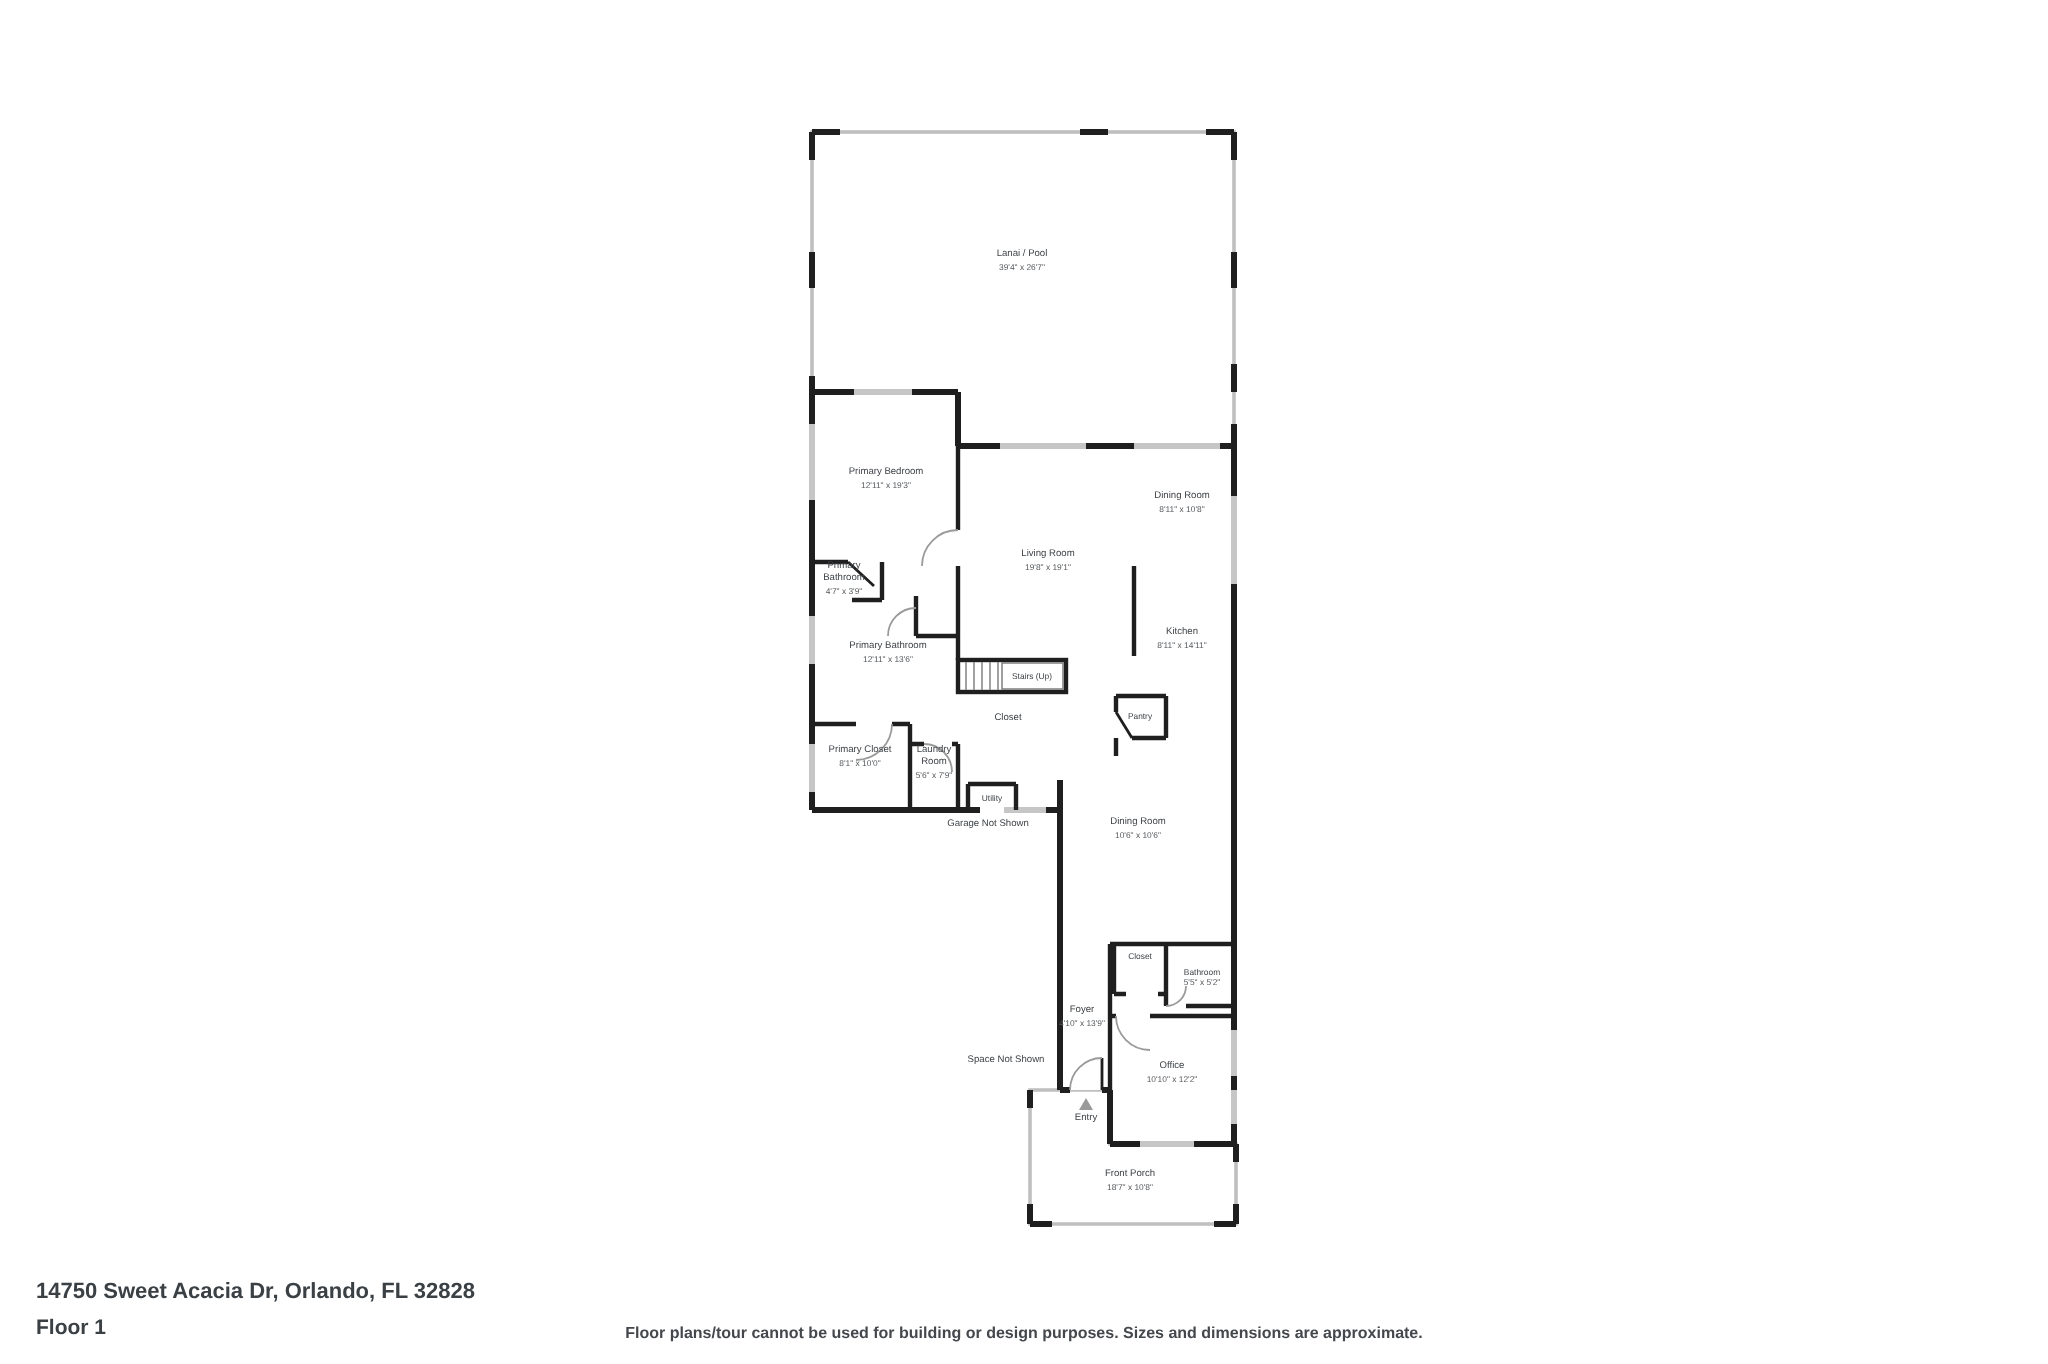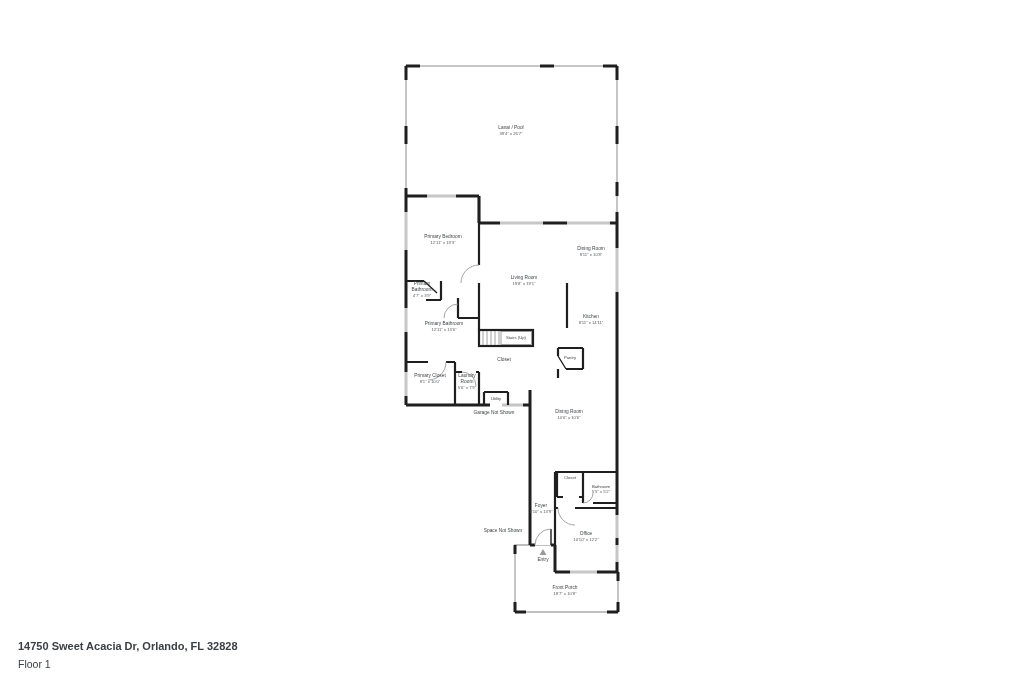--- a/index.html
+++ b/index.html
@@ -14,21 +14,21 @@
   .tread{stroke:#8a8a8a;stroke-width:0.8;}
   .rl{position:absolute;transform:translate(-50%,-50%);text-align:center;
       color:var(--label,#3f4347);line-height:1.3;pointer-events:none;}
   .rn{font-size:4.8px;white-space:nowrap;}
   .rd{font-size:4.2px;white-space:nowrap;color:#55595d;}
   .narrow .rn{white-space:normal;width:30px;margin:0 auto;}
   .tiny .rn{font-size:4.2px;}
   .watermark{position:absolute;left:957px;top:332px;font-size:13px;font-weight:bold;
              color:var(--watermark,#ececec);letter-spacing:.5px;}
   .address{position:absolute;left:18px;top:640px;font-size:11px;font-weight:bold;color:#3b4045;}
-  .floorlbl{position:absolute;left:18px;top:658px;font-size:10.5px;font-weight:normal;color:#3b4045;}
+  .floorlbl{position:absolute;left:18px;top:658px;font-size:10.5px;font-weight:bold;color:#3b4045;}
   .disclaimer{position:absolute;left:0;top:662px;width:1024px;text-align:center;
               font-size:8px;font-weight:bold;color:#44484c;}
 </style>
 </head>
 <body>
 
 <div class="canvas">
 
   <svg width="1024" height="682" viewBox="0 0 1024 682">
     <defs>
@@ -176,13 +176,14 @@
     <div class="rn">Entry</div>
   </div>
   <div class="rl" style="left:565px;top:591px">
     <div class="rn">Front Porch</div>
     <div class="rd">18'7" x 10'8"</div>
   </div>
 
   <div class="watermark">StellarMLS</div>
   <div class="address">14750 Sweet Acacia Dr, Orlando, FL 32828</div>
   <div class="floorlbl">Floor 1</div>
+  <div class="disclaimer">Floor plans/tour cannot be used for building or design purposes. Sizes and dimensions are approximate.</div>
 </div>
 
 </body></html>

